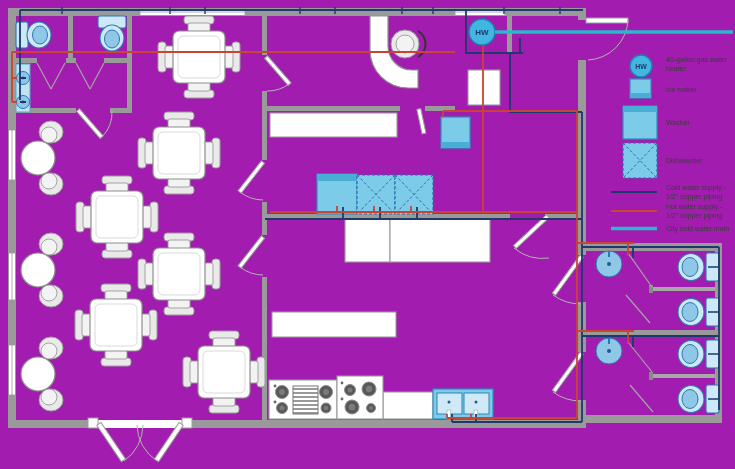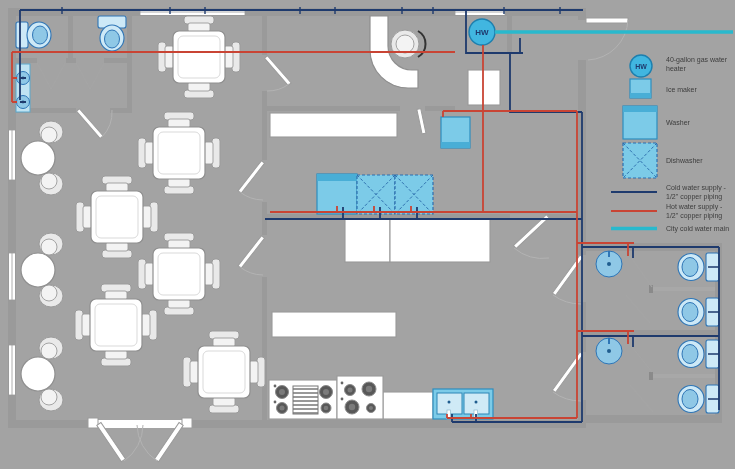--- a/index.html
+++ b/index.html
@@ -1,16 +1,16 @@
 <!DOCTYPE html>
 <html style="--wall: #9a9a9a; --cold: #1e3a6d; --hot: #c94434; --city: #29b9cd; --fixtureStroke: #2e75b6; --applianceFill: #7ccbe8; --applianceStroke: #2d8ebe; --heaterFill: #41b6e0;"><head>
 <meta charset="utf-8">
 <style>
   html,body{margin:0;padding:0;background:#fff;}
-  .stage{position:relative;width:735px;height:469px;background:#a3a3a3;overflow:hidden;text-align:right;}
+  .stage{position:relative;width:735px;height:469px;background:#a21caf;overflow:hidden;text-align:right;}
   svg{display:block;}
   .walls rect{fill:var(--wall);}
   .wall-light{fill:#a8a8a8;}
   .wall-cap{fill:#8a8a8a;}
   .furn{fill:#fff;stroke:#8f8f8f;stroke-width:1.2;}
   .furn-inner{fill:none;stroke:#cfcfcf;stroke-width:0.8;}
   .chair{fill:#e9e9e9;stroke:#9b9b9b;stroke-width:1;}
   .chair-seat{fill:#f3f3f3;stroke:#9b9b9b;stroke-width:0.9;}
   .counter{fill:#fff;stroke:#9a9a9a;stroke-width:1.1;}
   .fixture-light{fill:#cde9f7;stroke:var(--fixtureStroke);stroke-width:1.1;}

